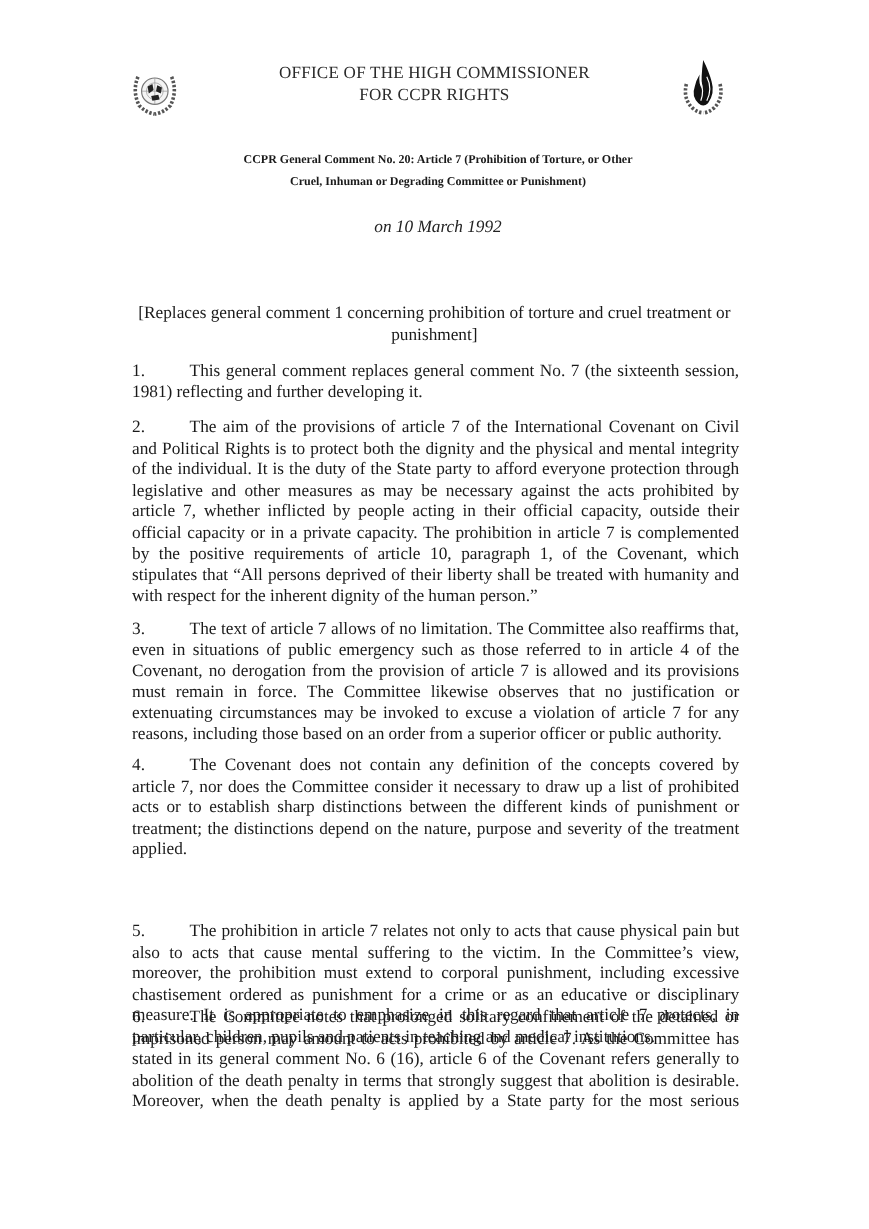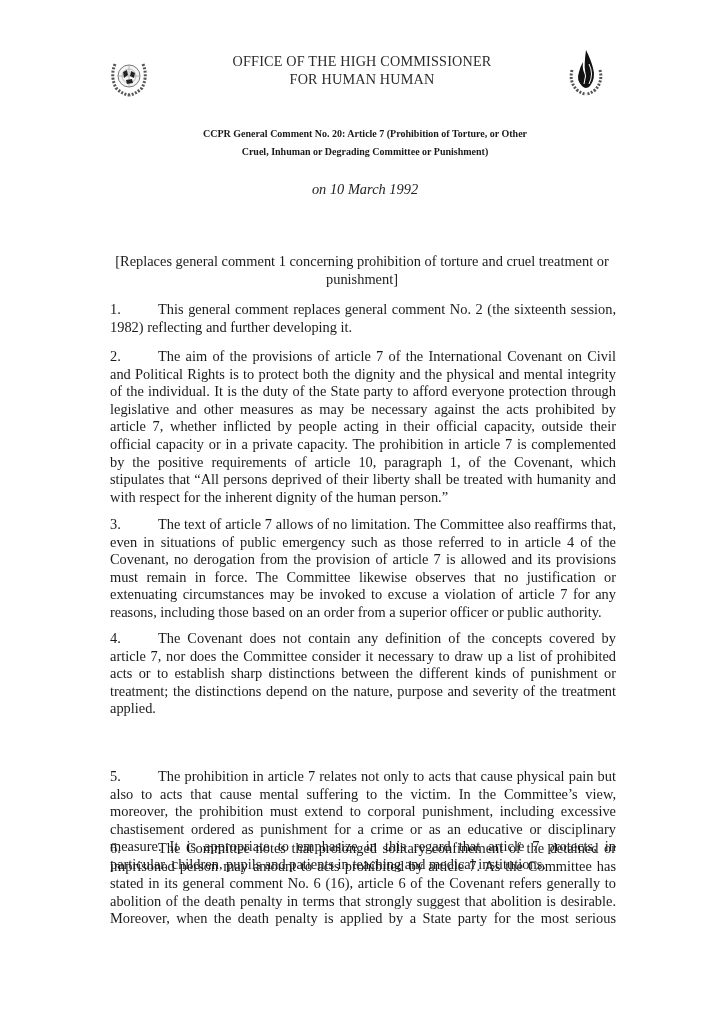--- a/index.html
+++ b/index.html
@@ -43,21 +43,21 @@
         <line x1="10" y1="22" x2="32" y2="22" stroke="#999" stroke-width="0.6"></line>
         <line x1="21" y1="11" x2="21" y2="33" stroke="#999" stroke-width="0.6"></line>
         <path d="M15 18 L19 16 L20 21 L16 24 Z" fill="#222"></path>
         <path d="M23 17 L27 19 L26 24 L22 22 Z" fill="#222"></path>
         <path d="M18 26 L24 25 L25 29 L19 30 Z" fill="#222"></path>
       </svg>
     </div>
 
     <div class="office-name">
       <span>OFFICE OF THE HIGH COMMISSIONER</span>
-      <span>FOR HUMAN HUMAN</span>
+      <span>FOR CCPR RIGHTS</span>
     </div>
 
     <div class="logo logo-ohchr">
       <svg width="42" height="50" viewBox="0 0 42 50">
 
         <path d="M7 22 Q4 34 12 42 Q17 46 21 46" fill="none" stroke="#555" stroke-width="3" stroke-dasharray="2 1.5"></path>
         <path d="M35 22 Q38 34 30 42 Q25 46 21 46" fill="none" stroke="#555" stroke-width="3" stroke-dasharray="2 1.5"></path>
 
         <path d="M21 2 Q26 12 28 20 Q31 30 25 38 Q21 42 17 38 Q11 32 14 24 Q15 19 18 14 Q17 22 20 26 Q19 16 21 2 Z" fill="#111"></path>
         <path d="M24 16 Q29 26 24 36" fill="none" stroke="#fff" stroke-width="1"></path>
@@ -71,21 +71,21 @@
     <div>Cruel, Inhuman or Degrading Committee or Punishment)</div>
   </div>
 
   <div class="subtitle">
     <div>on 10 March 1992</div>
   </div>
 
   <div class="note">[Replaces general comment 1 concerning prohibition of torture and cruel treatment or punishment]</div>
 
   <div class="para p1">
-    <span class="num">1.</span><span>This general comment replaces general comment No. 2 (the sixteenth session, 1982) reflecting and further developing it.</span>
+    <span class="num">1.</span><span>This general comment replaces general comment No. 7 (the sixteenth session, 1981) reflecting and further developing it.</span>
   </div>
 
   <div class="para p2">
     <span class="num">2.</span><span>The aim of the provisions of article 7 of the International Covenant on Civil and Political Rights is to protect both the dignity and the physical and mental integrity of the individual.  It is the duty of the State party to afford everyone protection through legislative and other measures as may be necessary against the acts prohibited by article 7, whether inflicted by people acting in their official capacity, outside their official capacity or in a private capacity.  The prohibition in article 7 is complemented by the positive requirements of article 10, paragraph 1, of the Covenant, which stipulates that “All persons deprived of their liberty shall be treated with humanity and with respect for the inherent dignity of the human person.”</span>
   </div>
 
   <div class="para p3">
     <span class="num">3.</span><span>The text of article 7 allows of no limitation.  The Committee also reaffirms that, even in situations of public emergency such as those referred to in article 4 of the Covenant, no derogation from the provision of article 7 is allowed and its provisions must remain in force.  The Committee likewise observes that no justification or extenuating circumstances may be invoked to excuse a violation of article 7 for any reasons, including those based on an order from a superior officer or public authority.</span>
   </div>
 

